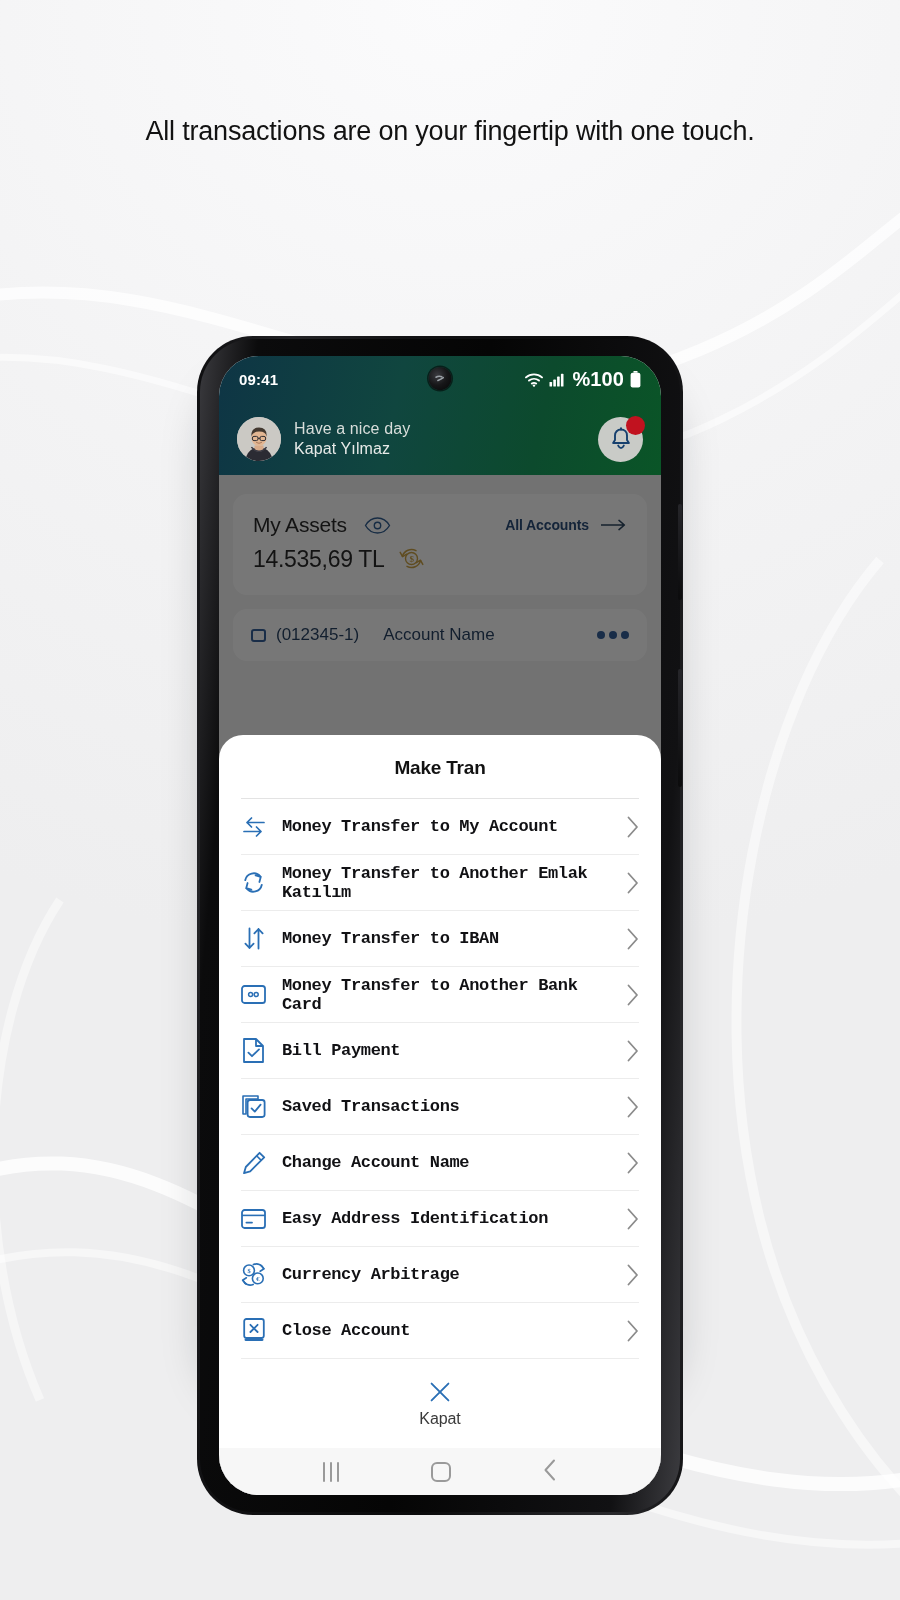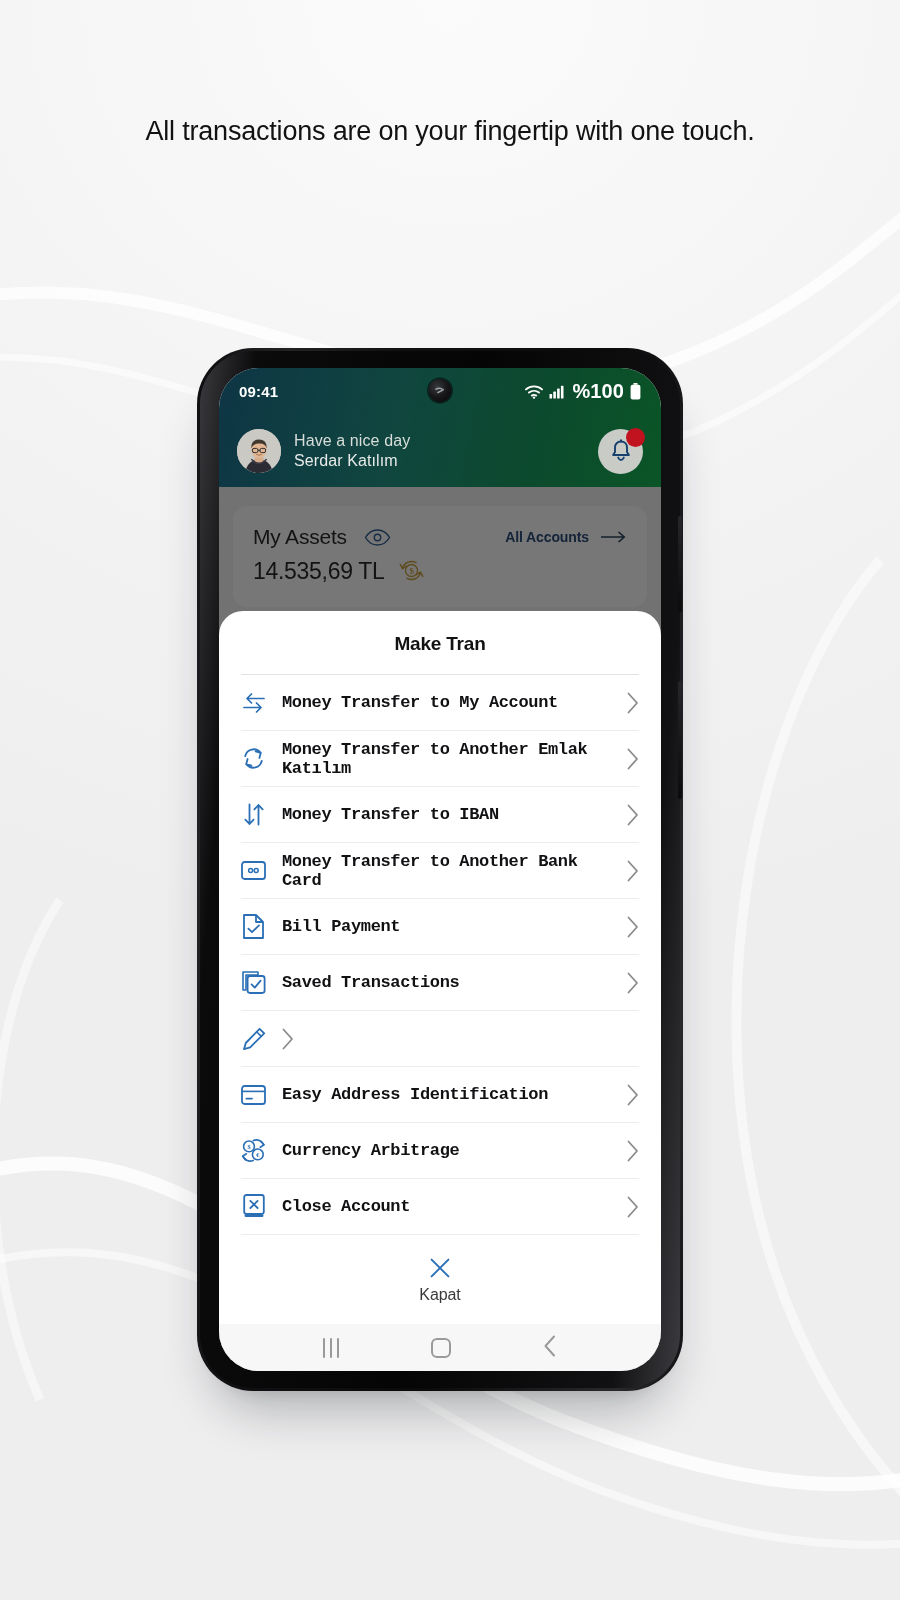--- a/index.html
+++ b/index.html
@@ -31,22 +31,22 @@
   }
   .headline p {
     margin-top:26px;
     font-size:27px; font-weight:400; color:#121212;
     line-height:1.62; letter-spacing:-0.2px;
   }
 
   
   .phone {
     position:absolute;
-    left:197px; top:348px;
-    width:486px; height:1043px;
+    left:197px; top:336px;
+    width:486px; height:1179px;
   }
   .phone-shadow {
     position:absolute; left:14px; top:26px; width:458px; height:1010px;
     border-radius:52px;
     box-shadow:0 26px 48px rgba(20,24,30,.28), 0 6px 16px rgba(20,24,30,.16);
   }
   .phone-body {
     position:absolute; inset:0;
     border-radius:56px;
     background:linear-gradient(100deg,#0d0d0f 0%,#232326 14%,#111113 30%,#0a0a0b 62%,#29292c 90%,#121214 100%);
@@ -281,21 +281,21 @@
               <path d="M14.4 19.5 q-0.6 -9 7.6 -9 q8.2 0 7.6 9 q-1 -5.2 -7.6 -5 q-6.6 0.2 -7.6 5 Z" fill="#43382f"></path>
               <path d="M15 29.8 q3 3.6 7 3.8 q4 -0.2 7 -3.8 l1.2 0.8 q-3.6 4.4 -8.2 4.5 q-4.6 -0.1 -8.2 -4.5 Z" fill="#3a3a44"></path>
               <rect x="15.4" y="19.4" width="5.6" height="4.2" rx="1.6" fill="none" stroke="#2e2e33" stroke-width="1"></rect>
               <rect x="23" y="19.4" width="5.6" height="4.2" rx="1.6" fill="none" stroke="#2e2e33" stroke-width="1"></rect>
               <path d="M21 21.3 h2" stroke="#2e2e33" stroke-width="1"></path>
               <path d="M19.5 25.6 q2.5 1.6 5 0" stroke="#a9775a" stroke-width="1" fill="none" stroke-linecap="round"></path>
             </svg>
           </div>
           <div class="greet-txt">
             <div class="greet-hello">Have a nice day</div>
-            <div class="greet-name">Serdar Katılım</div>
+            <div class="greet-name">Kapat Yılmaz</div>
           </div>
           <div class="bell-wrap">
             <div class="bell">
               <svg width="22" height="24" viewBox="0 0 22 24">
                 <path d="M11 2.5 c-3.6 0 -6 2.6 -6 6 v4.4 l-1.9 3.1 h15.8 L17 12.9 V8.5 c0 -3.4 -2.4 -6 -6 -6 Z" fill="none" stroke="#16406e" stroke-width="1.9" stroke-linejoin="round"></path>
                 <path d="M8.2 18.6 q1.2 2.4 2.8 2.4 q1.6 0 2.8 -2.4" fill="none" stroke="#16406e" stroke-width="1.9" stroke-linecap="round"></path>
                 <path d="M11 2.5 v-1.4" stroke="#16406e" stroke-width="1.9" stroke-linecap="round"></path>
               </svg>
             </div>
             <div class="bell-dot"></div>
@@ -447,20 +447,21 @@
             </span>
           </div>
 
           <div class="menu-item">
             <span class="mi-icon">
               <svg width="24" height="24" viewBox="0 0 24 24">
                 <path d="M17.6 1.8 L22.2 6.4 L8.2 20.4 L2 22.2 L3.8 16 Z" fill="none" stroke="#2a6fb5" stroke-width="1.8" stroke-linejoin="round"></path>
                 <path d="M14.6 4.8 L19.2 9.4" fill="none" stroke="#2a6fb5" stroke-width="1.6"></path>
               </svg>
             </span>
+            <span class="mi-label">Change Account Name</span>
             <span class="mi-chev">
               <svg width="12" height="22" viewBox="0 0 12 22">
                   <path d="M1.5 1.5 L10 11 L1.5 20.5" fill="none" stroke="#8b8b8b" stroke-width="1.8" stroke-linecap="round" stroke-linejoin="round"></path>
                 </svg>
             </span>
           </div>
 
           <div class="menu-item">
             <span class="mi-icon">
               <svg width="25" height="20" viewBox="0 0 25 20">

